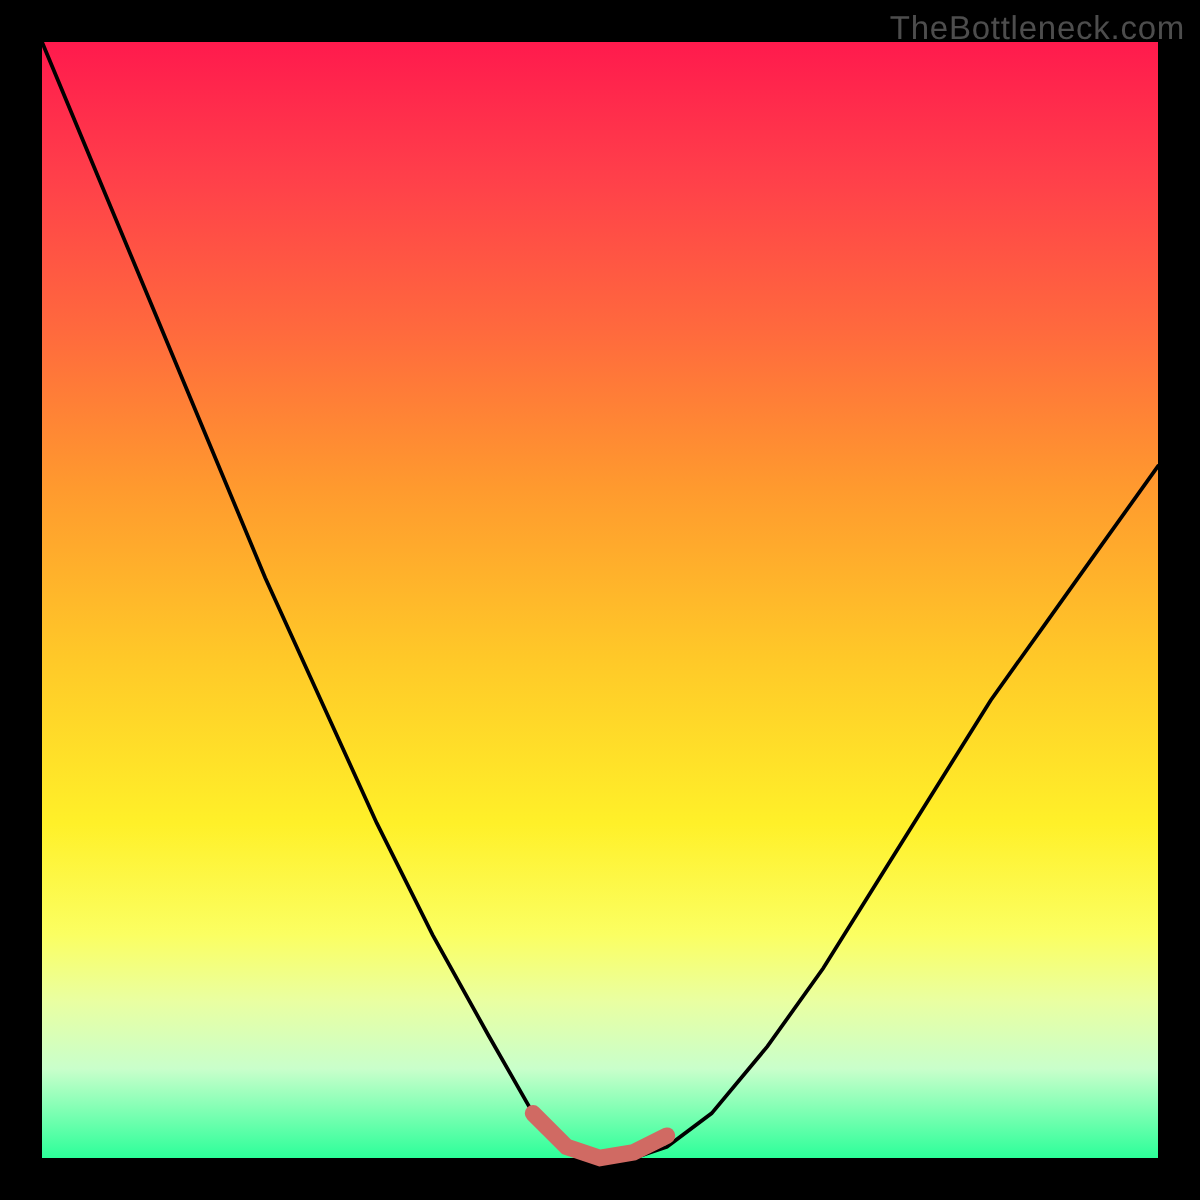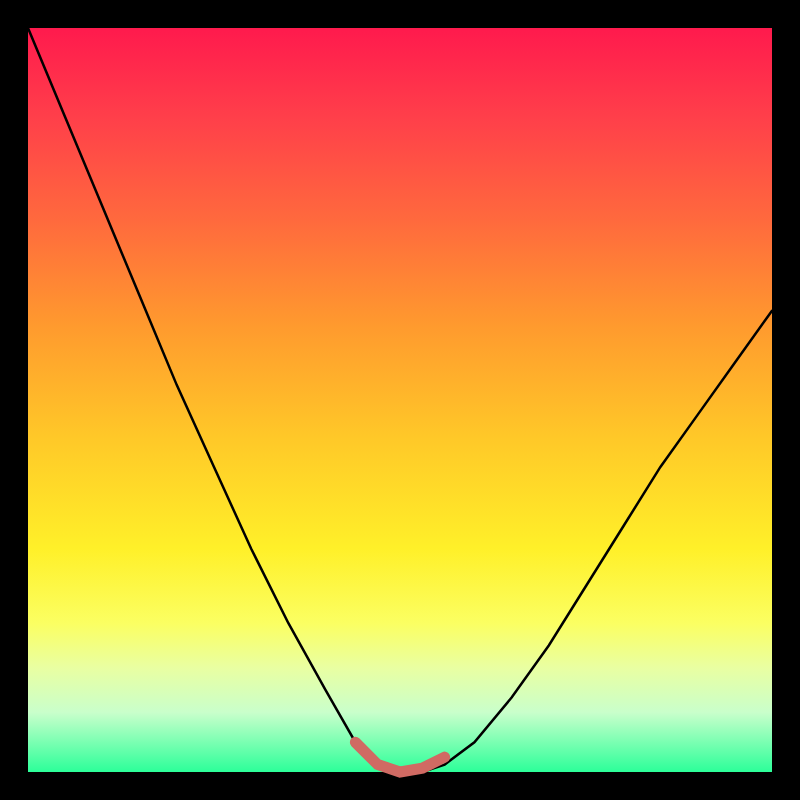--- a/index.html
+++ b/index.html
@@ -59,13 +59,14 @@
 </head>
 <body>
 
 <div class="frame">
   <div class="plot">
     <svg class="curve" viewBox="0 0 744 744">
       <path id="main-curve" fill="none" stroke="#000" stroke-width="2.5" stroke-linecap="round" d="M0.00 0.00 L37.20 89.28 L74.40 178.56 L111.60 267.84 L148.80 357.12 L186.00 438.96 L223.20 520.80 L260.40 595.20 L297.60 662.16 L327.36 714.24 L349.68 736.56 L372.00 744.00 L394.32 744.00 L416.64 736.56 L446.40 714.24 L483.60 669.60 L520.80 617.52 L558.00 558.00 L595.20 498.48 L632.40 438.96 L669.60 386.88 L706.80 334.80 L744.00 282.72"></path>
       <path id="valley-highlight" fill="none" stroke="#d06a63" stroke-width="11" stroke-linecap="round" d="M327.36 714.24 L349.68 736.56 L372.00 744.00 L394.32 740.28 L416.64 729.12"></path>
     </svg>
   </div>
+  <div class="watermark">TheBottleneck.com</div>
 </div>
 
 </body></html>

